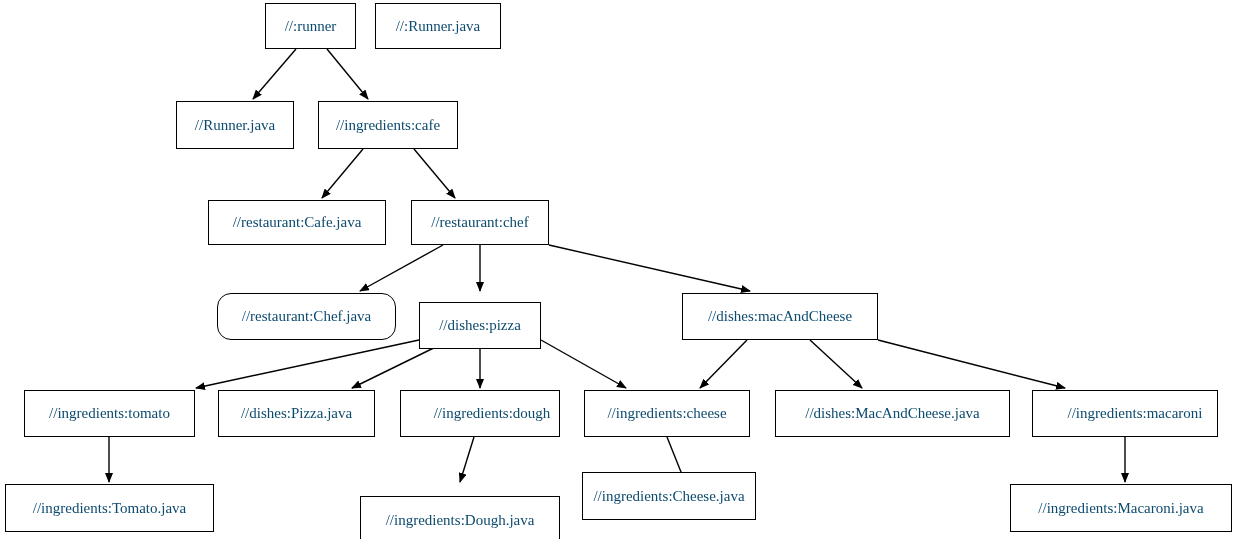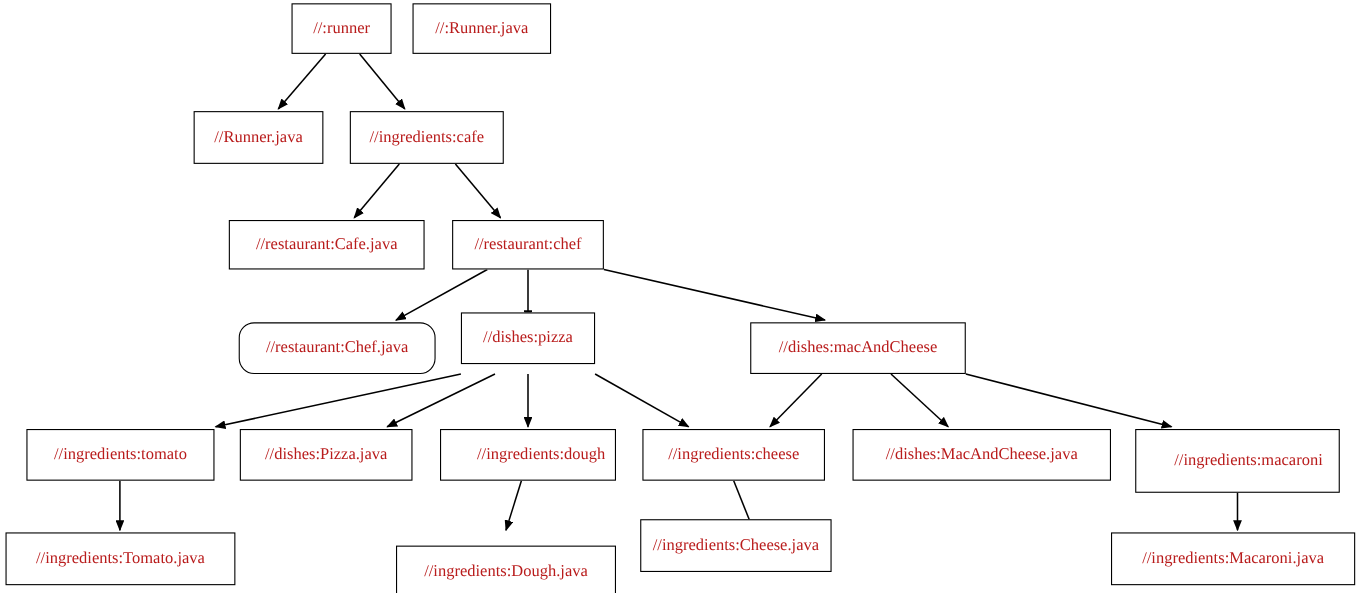--- a/index.html
+++ b/index.html
@@ -33,21 +33,21 @@
   .graph-node {
     position: absolute;
     box-sizing: border-box;
     border: 1px solid #000000;
     background: #ffffff;
     display: flex;
     align-items: center;
     justify-content: center;
     font-family: "Liberation Serif", "DejaVu Serif", serif;
     font-size: 15px;
-    color: #b91c1c;
+    color: #0c4a6e;
     line-height: 1;
     white-space: nowrap;
     letter-spacing: 0px;
   }
   .graph-node .node-label {
     display: block;
     padding: 0 2px;
   }
 </style>
 </head>
@@ -98,42 +98,42 @@
       </div>
       <div class="graph-node" style="left: 208px; top: 200px; width: 178px; height: 45px;">
         <span class="node-label">//restaurant:Cafe.java</span>
       </div>
       <div class="graph-node" style="left: 411px; top: 200px; width: 138px; height: 45px;">
         <span class="node-label">//restaurant:chef</span>
       </div>
       <div class="graph-node" style="left: 217px; top: 293px; width: 179px; height: 47px; border-radius: 14px;">
         <span class="node-label">//restaurant:Chef.java</span>
       </div>
-      <div class="graph-node" style="left: 419px; top: 284px; width: 122px; height: 47px;">
+      <div class="graph-node" style="left: 419px; top: 302px; width: 122px; height: 47px;">
         <span class="node-label">//dishes:pizza</span>
       </div>
       <div class="graph-node" style="left: 24px; top: 390px; width: 171px; height: 47px;">
         <span class="node-label">//ingredients:tomato</span>
       </div>
       <div class="graph-node" style="left: 682px; top: 293px; width: 196px; height: 47px;">
         <span class="node-label">//dishes:macAndCheese</span>
       </div>
       <div class="graph-node" style="left: 218px; top: 390px; width: 157px; height: 47px;">
         <span class="node-label">//dishes:Pizza.java</span>
       </div>
       <div class="graph-node" style="left: 400px; top: 390px; width: 160px; height: 47px; padding-left: 24px;">
         <span class="node-label">//ingredients:dough</span>
       </div>
       <div class="graph-node" style="left: 584px; top: 390px; width: 166px; height: 47px;">
         <span class="node-label">//ingredients:cheese</span>
       </div>
       <div class="graph-node" style="left: 775px; top: 390px; width: 235px; height: 47px;">
         <span class="node-label">//dishes:MacAndCheese.java</span>
       </div>
-      <div class="graph-node" style="left: 1032px; top: 390px; width: 186px; height: 58px; padding-left: 20px;">
+      <div class="graph-node" style="left: 1032px; top: 390px; width: 186px; height: 47px; padding-left: 20px;">
         <span class="node-label">//ingredients:macaroni</span>
       </div>
       <div class="graph-node" style="left: 5px; top: 484px; width: 209px; height: 48px;">
         <span class="node-label">//ingredients:Tomato.java</span>
       </div>
       <div class="graph-node" style="left: 360px; top: 484px; width: 200px; height: 48px; margin-top: 12px;">
         <span class="node-label">//ingredients:Dough.java</span>
       </div>
       <div class="graph-node" style="left: 582px; top: 472px; width: 174px; height: 48px;">
         <span class="node-label">//ingredients:Cheese.java</span>

